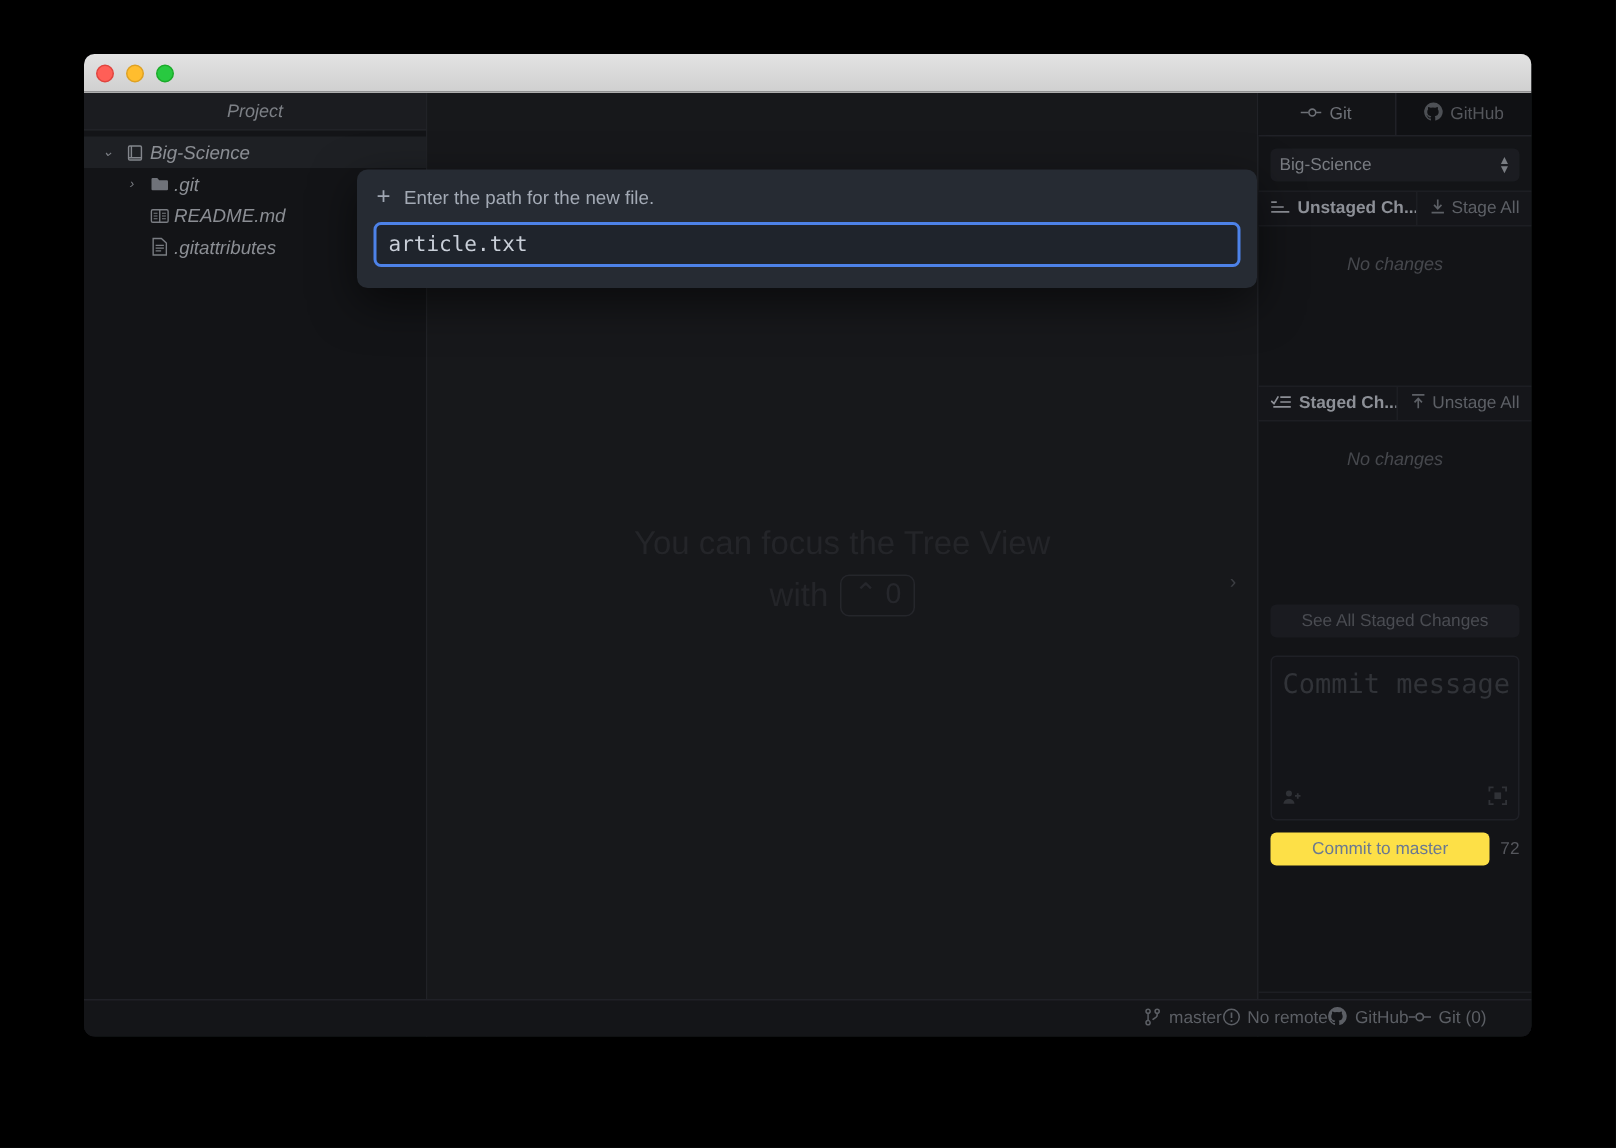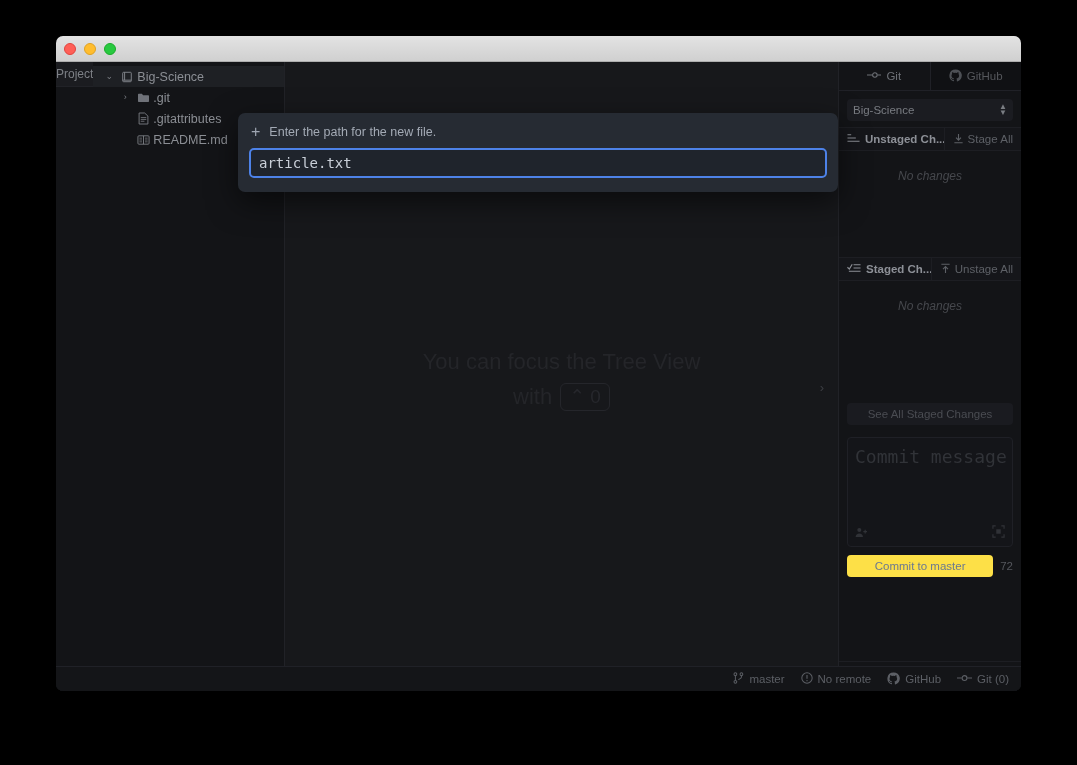--- a/index.html
+++ b/index.html
@@ -51,22 +51,23 @@
     display: flex;
     height: 629px;
     background: #17181b;
   }
 
   
   .sidebar {
     width: 229px;
     background: #131417;
     border-right: 1px solid #212227;
-    display: flex; flex-direction: row;
+    display: flex; flex-direction: column;
     flex: none;
+    font-style: italic;
   }
   .sidebar-header {
     height: 25px;
     background: #1b1c20;
     border-bottom: 1px solid #212227;
     display: flex; align-items: center; justify-content: center;
   }
   .sidebar-header span {
     font-size: 12px; color: #7d8086;
   }
@@ -263,22 +264,21 @@
   .age { font-size: 11.5px; color: #65686e; }
 
   
   .statusbar {
     position: absolute;
     left: 0; right: 0; bottom: 0;
     height: 25px;
     background: #141518;
     border-top: 1px solid #202127;
     display: flex; align-items: center; justify-content: flex-end;
-    gap: 16px;
-    padding-right: 12px;
+    padding-right: 30px;
     font-size: 11.5px; color: #5c5f65;
   }
   .status-item { display: flex; align-items: center; gap: 5px; }
 
   
   .dialog {
     position: absolute;
     left: 182px; top: 77px;
     width: 600px;
     background: #262b33;
@@ -347,38 +347,38 @@
             <svg width="13" height="11" viewBox="0 0 14 12">
               <path d="M1 3.2V10a.8.8 0 0 0 .8.8h10.4a.8.8 0 0 0 .8-.8V4.3a.8.8 0 0 0-.8-.8H6.6L5.2 1.9H1.8a.8.8 0 0 0-.8.8z" fill="#6f7279"></path>
             </svg>
           </span>
           <span class="tree-label">.git</span>
         </div>
 
         <div class="tree-row" style="padding-left:24px">
           <span class="twisty"></span>
           <span class="tree-ico">
-            <svg width="11" height="13" viewBox="0 0 12 14">
-              <path d="M1.2 1h6L10.8 4.3V13H1.2z" fill="none" stroke="#7a7d83" stroke-width="1"></path>
-              <path d="M3 6h6M3 8h6M3 10h4" stroke="#7a7d83" stroke-width=".9"></path>
-            </svg>
-          </span>
-          <span class="tree-label">.gitattributes</span>
-        </div>
-
-        <div class="tree-row" style="padding-left:24px">
-          <span class="twisty"></span>
-          <span class="tree-ico">
             <svg width="13" height="12" viewBox="0 0 14 12">
               <rect x="1" y="1.5" width="12" height="9" rx="1" fill="none" stroke="#7a7d83" stroke-width="1"></rect>
               <path d="M7 1.5v9" stroke="#7a7d83" stroke-width="1"></path>
               <path d="M2.6 4h2.8M2.6 6h2.8M2.6 8h2.8M8.6 4h2.8M8.6 6h2.8M8.6 8h2.8" stroke="#7a7d83" stroke-width=".8"></path>
             </svg>
           </span>
           <span class="tree-label">README.md</span>
+        </div>
+
+        <div class="tree-row" style="padding-left:24px">
+          <span class="twisty"></span>
+          <span class="tree-ico">
+            <svg width="11" height="13" viewBox="0 0 12 14">
+              <path d="M1.2 1h6L10.8 4.3V13H1.2z" fill="none" stroke="#7a7d83" stroke-width="1"></path>
+              <path d="M3 6h6M3 8h6M3 10h4" stroke="#7a7d83" stroke-width=".9"></path>
+            </svg>
+          </span>
+          <span class="tree-label">.gitattributes</span>
         </div>
 
       </div>
     </div>
 
     <div class="center">
       <div class="placeholder">
         <div class="l1">You can focus the Tree View</div>
         <div class="l2">
           <span>with</span>

